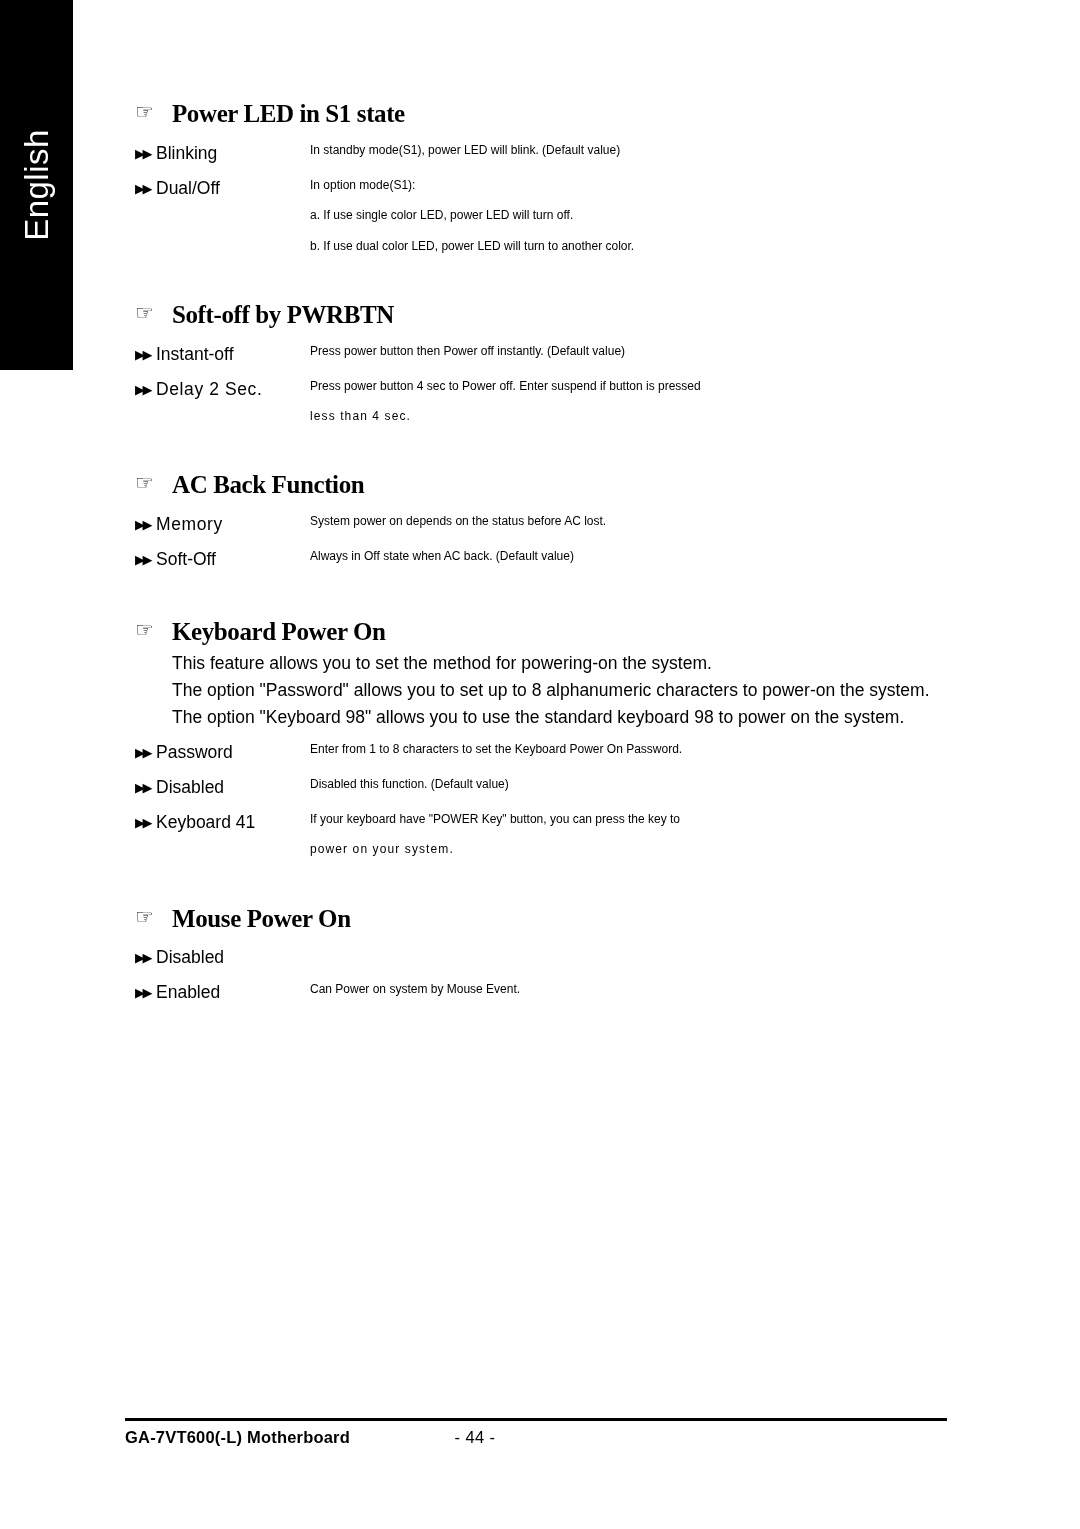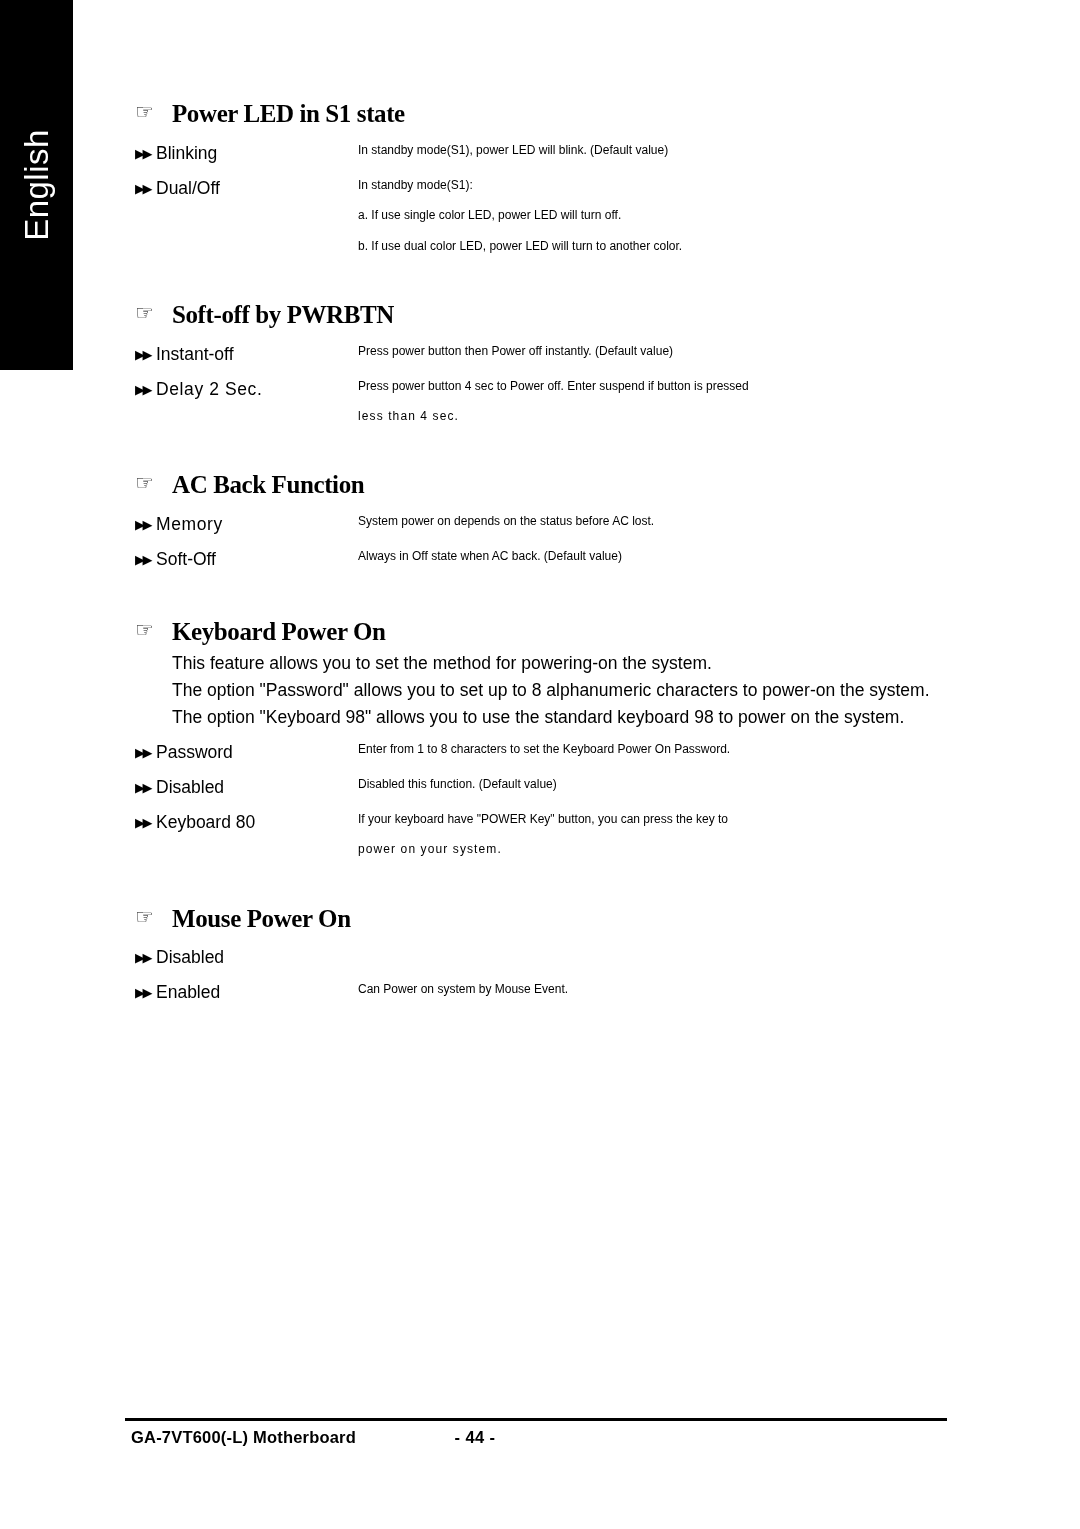--- a/index.html
+++ b/index.html
@@ -71,21 +71,20 @@
     line-height: 1;
     font-family: "DejaVu Sans", sans-serif;
     color: #000;
   }
 
   
   .opt-row {
     display: flex;
     align-items: flex-start;
     margin-top: 14px;
-    gap: 48px;
   }
   .opt-label {
     width: 175px;
     flex: 0 0 175px;
     font-size: 17.5px;
     line-height: 1.2;
     white-space: nowrap;
   }
   .bullet {
     font-family: "DejaVu Sans", sans-serif;
@@ -132,30 +131,29 @@
     margin-top: 7px;
     height: 24px;
   }
   .footer-left {
     position: absolute;
     left: 0;
     top: 0;
     font-size: 16.5px;
     font-weight: bold;
     letter-spacing: 0.2px;
-    margin-left: 6px;
   }
   .footer-center {
     position: absolute;
     left: 0;
     right: 0;
     top: 0;
     text-align: center;
     font-size: 16.5px;
-    font-weight: bold;
+    font-weight: normal;
     width: 700px;
     letter-spacing: 0.4px;
   }
 </style>
 </head>
 <body>
 
 <div class="page">
 
   <div class="lang-tab">
@@ -164,21 +162,21 @@
 
   <div class="content" id="content">
       <div class="section">
         <div class="section-heading"><span class="hand-icon">☞</span><span>Power LED in S1 state</span></div>
         <div class="opt-row">
           <div class="opt-label"><span class="bullet">▶▶</span><span>Blinking</span></div>
           <div class="opt-desc"><span>In standby mode(S1), power LED will blink. (Default value)</span></div>
         </div>
         <div class="opt-row">
           <div class="opt-label"><span class="bullet">▶▶</span><span>Dual/Off</span></div>
-          <div class="opt-desc"><span>In standby mode(S1):</span><span class="cont">a. If use single color LED, power LED will turn off.</span><span class="cont">b. If use dual color LED, power LED will turn to another color.</span></div>
+          <div class="opt-desc"><span>In option mode(S1):</span><span class="cont">a. If use single color LED, power LED will turn off.</span><span class="cont">b. If use dual color LED, power LED will turn to another color.</span></div>
         </div>
       </div>
       <div class="section">
         <div class="section-heading gap-list-to-heading"><span class="hand-icon">☞</span><span>Soft-off by PWRBTN</span></div>
         <div class="opt-row">
           <div class="opt-label"><span class="bullet">▶▶</span><span>Instant-off</span></div>
           <div class="opt-desc"><span>Press power button then Power off instantly. (Default value)</span></div>
         </div>
         <div class="opt-row">
           <div class="opt-label"><span class="bullet">▶▶</span><span class="sp-mid">Delay 2 Sec.</span></div>
@@ -203,21 +201,21 @@
         <div class="para">The option "Keyboard 98" allows you to use the standard keyboard 98 to power on the system.</div>
         <div class="opt-row">
           <div class="opt-label"><span class="bullet">▶▶</span><span>Password</span></div>
           <div class="opt-desc"><span>Enter from 1 to 8 characters to set the Keyboard Power On Password.</span></div>
         </div>
         <div class="opt-row">
           <div class="opt-label"><span class="bullet">▶▶</span><span>Disabled</span></div>
           <div class="opt-desc"><span>Disabled this function. (Default value)</span></div>
         </div>
         <div class="opt-row">
-          <div class="opt-label"><span class="bullet">▶▶</span><span>Keyboard 80</span></div>
+          <div class="opt-label"><span class="bullet">▶▶</span><span>Keyboard 41</span></div>
           <div class="opt-desc"><span>If your keyboard have "POWER Key" button, you can press the key to</span><span class="cont sp-wide">power on your system.</span></div>
         </div>
       </div>
       <div class="section">
         <div class="section-heading gap-list-to-heading"><span class="hand-icon">☞</span><span>Mouse Power On</span></div>
         <div class="opt-row">
           <div class="opt-label"><span class="bullet">▶▶</span><span>Disabled</span></div>
         </div>
         <div class="opt-row">
           <div class="opt-label"><span class="bullet">▶▶</span><span>Enabled</span></div>

